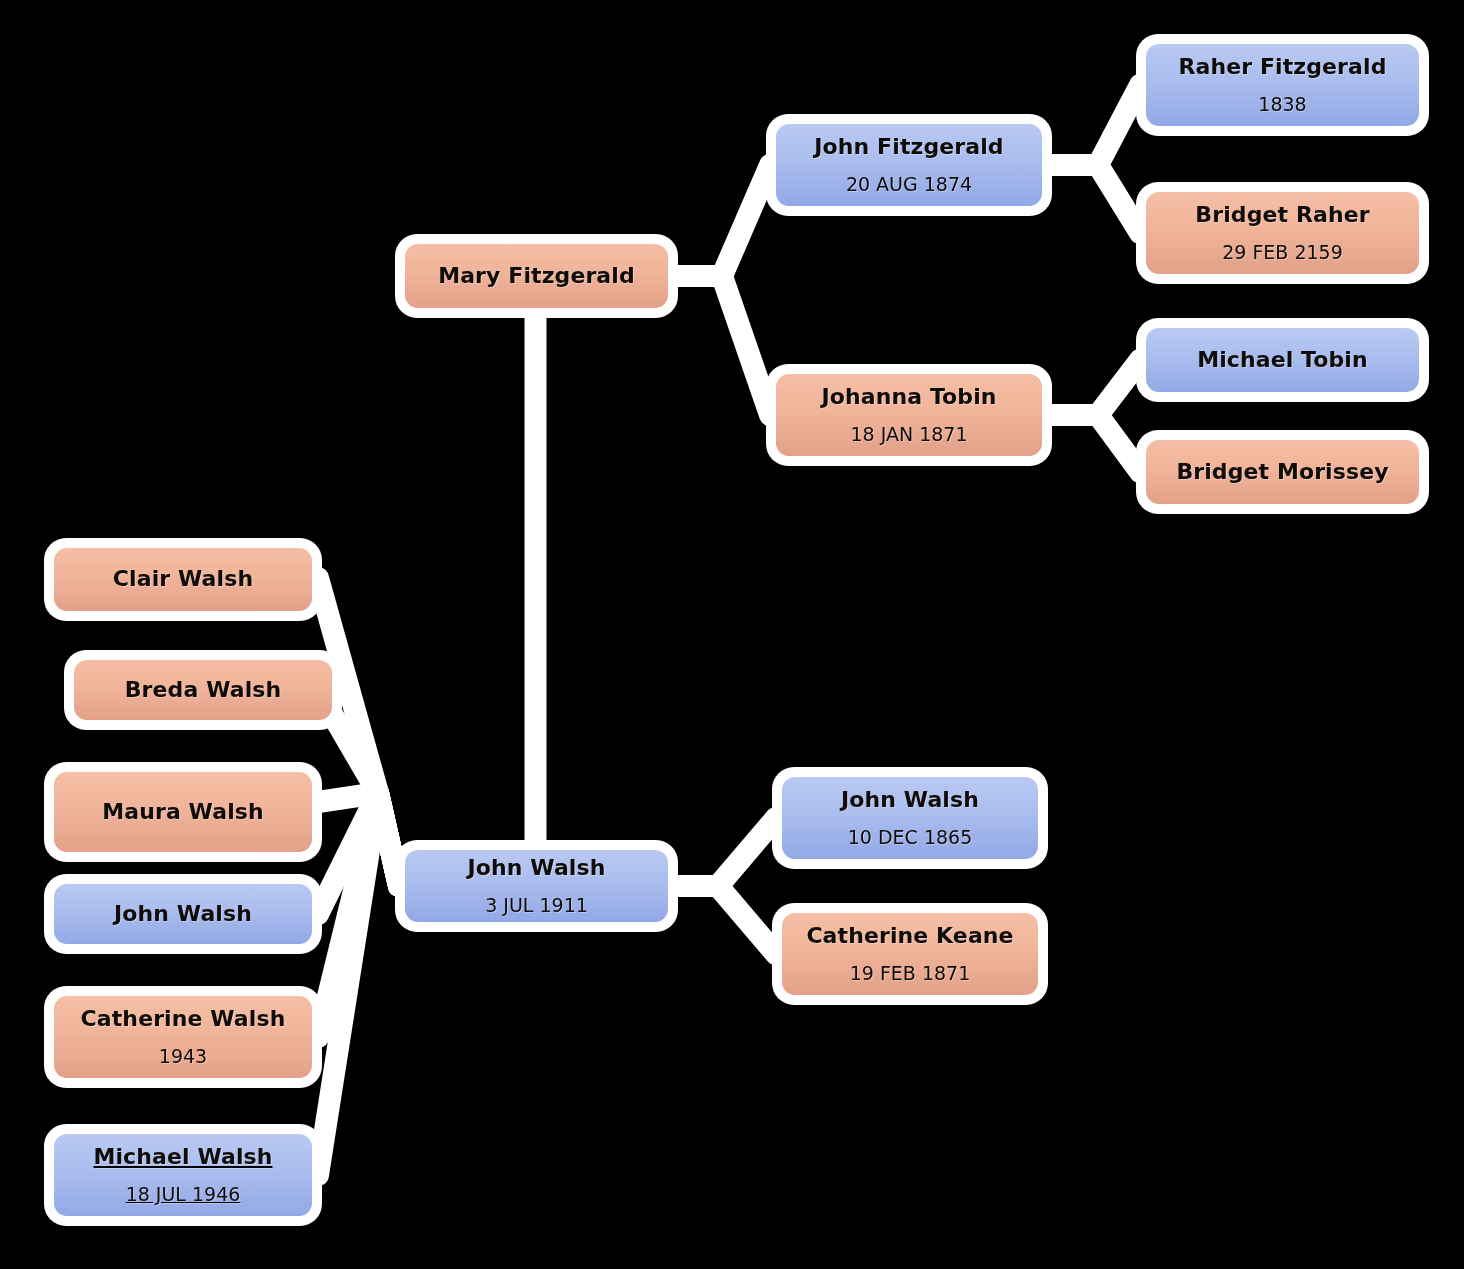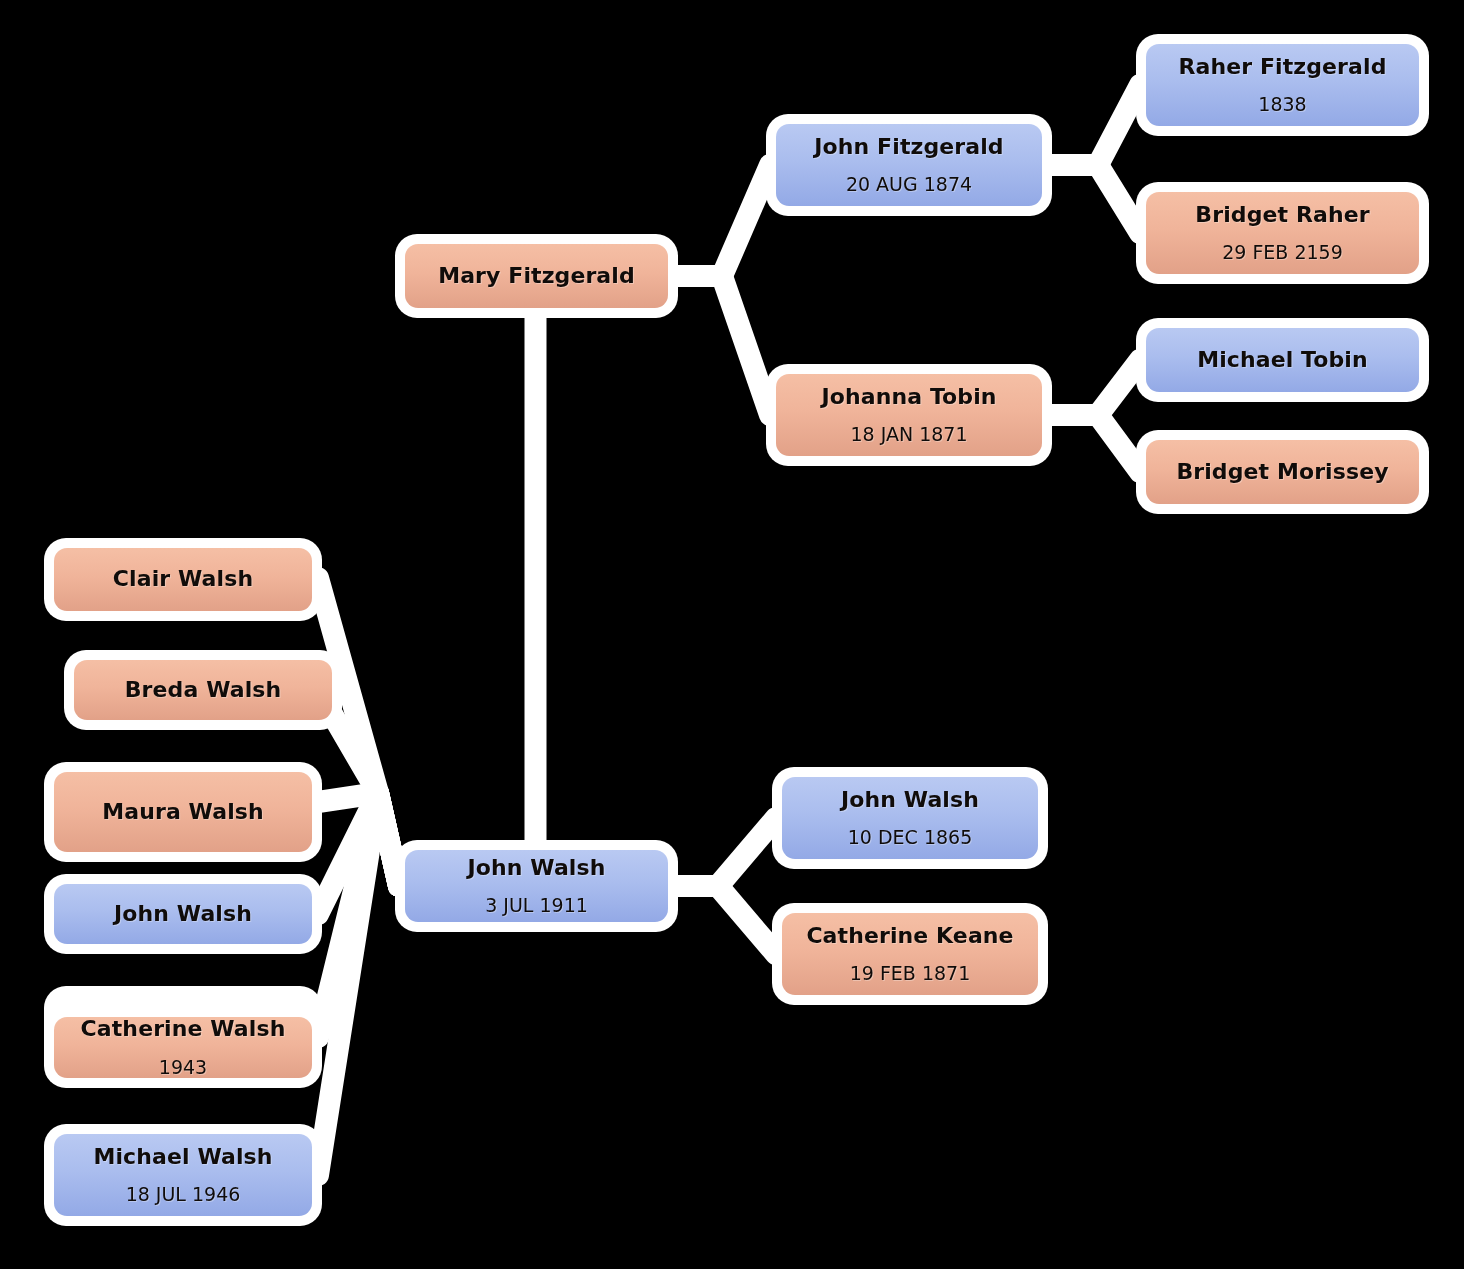--- a/index.html
+++ b/index.html
@@ -157,26 +157,26 @@
       <div class="node female no-date" style="left: 44px; top: 762px; width: 278px; height: 100px;">
         <div class="inner">
           <div class="name">Maura Walsh</div>
         </div>
       </div>
       <div class="node male no-date" style="left: 44px; top: 874px; width: 278px; height: 80px;">
         <div class="inner">
           <div class="name">John Walsh</div>
         </div>
       </div>
-      <div class="node female" style="left: 44px; top: 986px; width: 278px; height: 102px; align-items: flex-end;">
+      <div class="node female" style="left: 44px; top: 986px; width: 278px; height: 102px;">
         <div class="inner">
           <div class="name">Catherine Walsh</div>
           <div class="date">1943</div>
         </div>
       </div>
-      <div class="node male" style="left: 44px; top: 1124px; width: 278px; height: 102px;">
+      <div class="node male" style="left: 44px; top: 1124px; width: 278px; height: 102px; text-decoration: underline;">
         <div class="inner">
           <div class="name">Michael Walsh</div>
           <div class="date">18 JUL 1946</div>
         </div>
       </div>
     </div>
 </div>
 
 </body></html>

